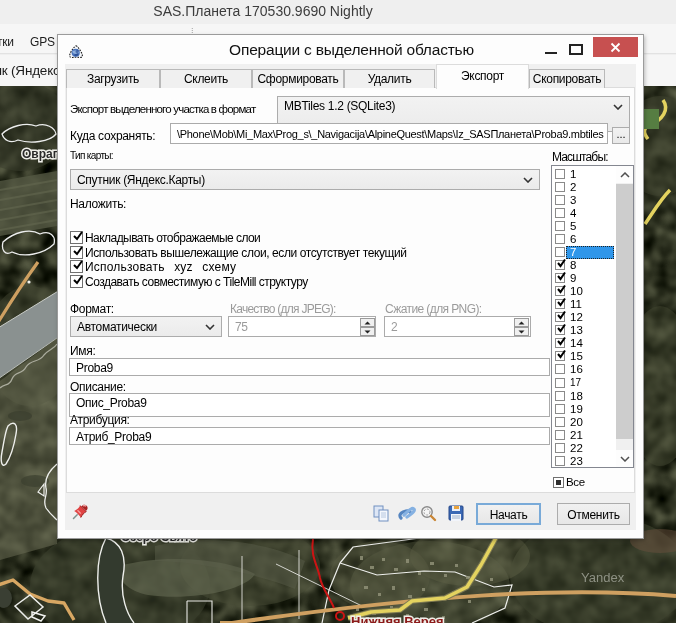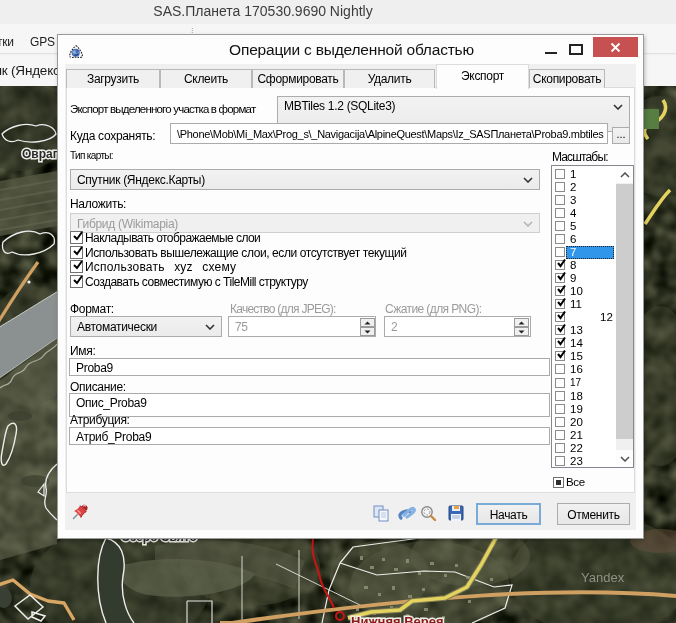--- a/index.html
+++ b/index.html
@@ -174,25 +174,20 @@
   <div class="abs" style="left:554px;top:92px;width:18px;height:17px;border:1px solid #acacac;background:linear-gradient(#f2f2f2,#e9e9e9);font-size:11px;text-align:center;line-height:12px;">...</div>
 
   <div class="abs lbl" style="left:12px;top:115px;font-size:10px;letter-spacing:-0.65px;">Тип карты:</div>
   <div class="abs combo" style="left:12px;top:134px;width:470px;height:21px;padding:3px 0 0 6px;">Спутник (Яндекс.Карты)
     <svg class="carr" width="10" height="6" viewBox="0 0 10 6">
         <path d="M1,1 L5,5 L9,1" stroke="#333" stroke-width="1.6" fill="none"></path>
       </svg>
   </div>
 
   <div class="abs lbl" style="left:12px;top:162px;">Наложить:</div>
-  <div class="abs" style="left:12px;top:178px;width:470px;height:20px;border:1px solid #cfcfcf;background:#f0f0f0;font-size:12px;letter-spacing:-0.3px;color:#9b9b9b;padding:3px 0 0 6px;">Гибрид (Wikimapia)
-    <svg class="carr" width="10" height="6" viewBox="0 0 10 6">
-        <path d="M1,1 L5,5 L9,1" stroke="#b5b5b5" stroke-width="1.6" fill="none"></path>
-      </svg>
-  </div>
 
   <div class="abs" style="left:12px;top:196px;width:13px;height:13px;border:1px solid #707070;background:#fff;"></div>
   <svg class="abs" style="left:14px;top:195px;" width="12" height="12" viewBox="0 0 12 12">
       <path d="M2,6 L5,9 L10,2" stroke="#000" stroke-width="2" fill="none"></path>
     </svg>
   <div class="abs lbl" style="left:27px;top:196px;letter-spacing:-0.55px;">Накладывать отображаемые слои</div>
 
   <div class="abs" style="left:12px;top:211px;width:13px;height:13px;border:1px solid #707070;background:#fff;"></div>
   <svg class="abs" style="left:14px;top:210px;" width="12" height="12" viewBox="0 0 12 12">
       <path d="M2,6 L5,9 L10,2" stroke="#000" stroke-width="2" fill="none"></path>
@@ -285,21 +280,21 @@
       <div class="abs" style="left:512px;top:250.15px;font-size:11.5px;color:#000;">10</div>
   <div class="abs" style="left:497px;top:264.2px;width:10px;height:10px;border:1px solid #8a8a8a;background:#fff;"></div>
       <svg class="abs" style="left:498px;top:262.2px;" width="11" height="11" viewBox="0 0 11 11">
         <path d="M2,5 L4.5,8 L9,1.5" stroke="#000" stroke-width="2" fill="none"></path>
       </svg>
       <div class="abs" style="left:512px;top:263.2px;font-size:11.5px;color:#000;">11</div>
   <div class="abs" style="left:497px;top:277.25px;width:10px;height:10px;border:1px solid #8a8a8a;background:#fff;"></div>
       <svg class="abs" style="left:498px;top:275.25px;" width="11" height="11" viewBox="0 0 11 11">
         <path d="M2,5 L4.5,8 L9,1.5" stroke="#000" stroke-width="2" fill="none"></path>
       </svg>
-      <div class="abs" style="left:542px;top:276.25px;font-size:11.5px;color:#000;">12</div>
+      <div class="abs" style="left:512px;top:276.25px;font-size:11.5px;color:#000;">12</div>
   <div class="abs" style="left:497px;top:290.3px;width:10px;height:10px;border:1px solid #8a8a8a;background:#fff;"></div>
       <svg class="abs" style="left:498px;top:288.3px;" width="11" height="11" viewBox="0 0 11 11">
         <path d="M2,5 L4.5,8 L9,1.5" stroke="#000" stroke-width="2" fill="none"></path>
       </svg>
       <div class="abs" style="left:512px;top:289.3px;font-size:11.5px;color:#000;">13</div>
   <div class="abs" style="left:497px;top:303.35px;width:10px;height:10px;border:1px solid #8a8a8a;background:#fff;"></div>
       <svg class="abs" style="left:498px;top:301.35px;" width="11" height="11" viewBox="0 0 11 11">
         <path d="M2,5 L4.5,8 L9,1.5" stroke="#000" stroke-width="2" fill="none"></path>
       </svg>
       <div class="abs" style="left:512px;top:302.35px;font-size:11.5px;color:#000;">14</div>

